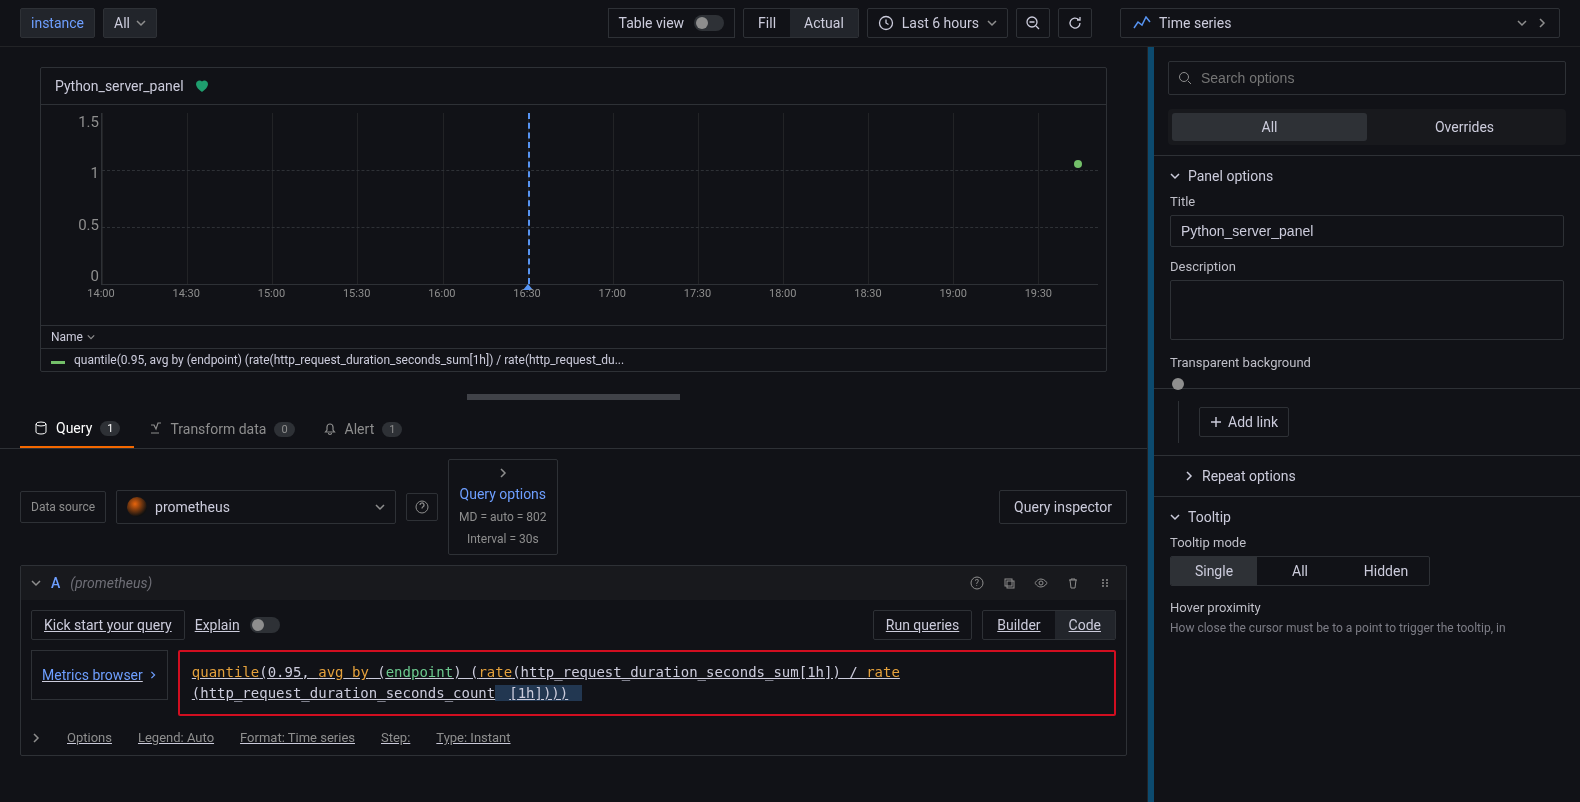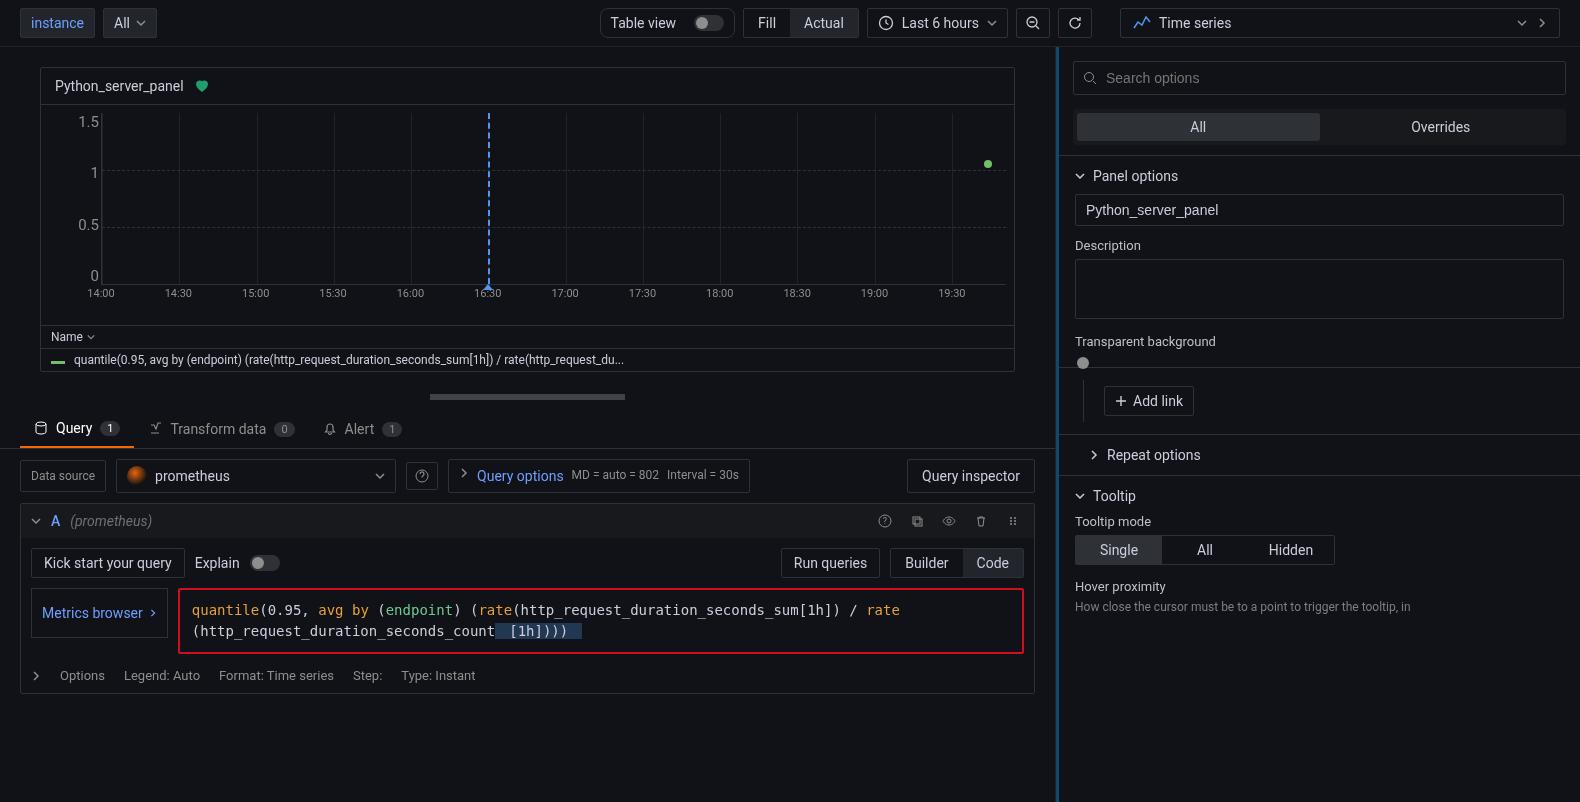--- a/index.html
+++ b/index.html
@@ -39,24 +39,24 @@
   border-radius: 2px;
   padding: 6px 10px;
   display: flex;
   align-items: center;
   gap: 6px;
   cursor: pointer;
 }
 .table-view-group {
   display: flex;
   align-items: center;
-  gap: 18px;
+  gap: 10px;
   background: #111217;
   border: 1px solid #2e3136;
-  border-radius: 8px;
+  border-radius: 0;
   padding: 6px 10px;
   margin-left: 20px;
 }
 .toggle-off {
   width: 30px;
   height: 16px;
   background: #2e3136;
   border-radius: 8px;
   position: relative;
 }
@@ -106,21 +106,21 @@
   border: 1px solid #2e3136;
   border-radius: 2px;
   padding: 6px 12px;
   width: 440px;
 }
 .viz-picker-right { margin-left: auto; display: flex; gap: 10px; }
 
 
 .main { display: flex; flex: 1; overflow: hidden; }
 .left { flex: 1; display: flex; flex-direction: column; overflow: hidden; border-right: 1px solid #222326; }
-.right { width: 524px; overflow-y: auto; border-left: 3px solid #0c4a6e; }
+.right { width: 432px; overflow-y: auto; border-left: 6px solid #0c4a6e; }
 
 
 .chart-panel {
   margin: 20px 40px;
   border: 1px solid #2e3136;
   border-radius: 2px;
   flex: 0 0 auto;
 }
 .chart-header {
   display: flex;
@@ -242,25 +242,26 @@
   border-radius: 2px;
   padding: 6px 10px;
   width: 280px;
 }
 .ds-icon {
   width: 20px; height: 20px; border-radius: 50%;
   background: radial-gradient(circle at 40% 35%, #e8640c, #111 70%);
 }
 .q-opts {
   display: flex;
-  align-items: flex-start;
+  align-items: center;
   gap: 8px;
   border: 1px solid #2e3136;
   padding: 8px 10px;
   border-radius: 2px;
+  flex-direction: column;
 }
 .q-opts .link { color: #6e9fff; }
 .muted { color: #8e8e8e; font-size: 12px; }
 .btn {
   border: 1px solid #2e3136;
   padding: 8px 14px;
   border-radius: 2px;
   cursor: pointer;
 }
 
@@ -274,21 +275,21 @@
   display: flex;
   align-items: center;
   gap: 10px;
   padding: 8px 10px;
   background: #18191d;
 }
 .query-letter { color: #6e9fff; font-weight: 500; }
 .query-subtitle { color: #6e6e76; font-style: italic; }
 .query-row-header .spacer { flex: 1; }
 .mini-icon { cursor: pointer; color: #8e8e8e; padding: 2px 4px; }
-.query-row-body { padding: 10px; display: flex; flex-direction: column; gap: 10px; }
+.query-row-body { padding: 10px; display: flex; flex-direction: column; gap: 10px; text-decoration: underline; }
 .query-controls { display: flex; align-items: center; gap: 10px; }
 .metrics-browser {
   border: 1px solid #2e3136;
   padding: 16px 10px;
   color: #6e9fff;
   cursor: pointer;
   display: flex;
   align-items: center;
   gap: 6px;
 }
@@ -302,21 +303,21 @@
   line-height: 1.5;
   background: #111217;
 }
 .code-box .kw { color: #e5a13c; }
 .code-box .fn { color: #e5a13c; }
 .code-box .id { color: #6cc98f; }
 .code-box .hl { background: rgba(88,166,255,.25); padding: 0 14px; }
 .query-footer {
   display: flex;
   align-items: center;
-  gap: 19px;
+  gap: 26px;
   color: #8e8e8e;
   font-size: 13px;
   padding-top: 4px;
 }
 
 
 .search-wrap { padding: 14px; }
 .search-input {
   width: 100%;
   background: #111217;
@@ -650,20 +651,21 @@
       <span>Overrides</span>
     </div>
 
     <div class="section">
       <div class="section-header">
         <svg width="10" height="10" viewBox="0 0 10 10">
             <path d="M1 3l4 4 4-4" stroke="#ccccdc" fill="none" stroke-width="1.5"></path>
           </svg>
         <span>Panel options</span>
       </div>
+      <div class="field-label">Title</div>
       <input class="field-input" value="Python_server_panel" style="">
       <div class="field-label">Description</div>
       <textarea class="field-input" style=""></textarea>
       <div class="field-label">Transparent background</div>
       <span class="toggle-off"></span>
     </div>
 
     <div class="section">
       <div style="border-left:1px solid #2e3136;margin-left:8px;padding:6px 0 6px 0">
         <div class="add-link-btn">

